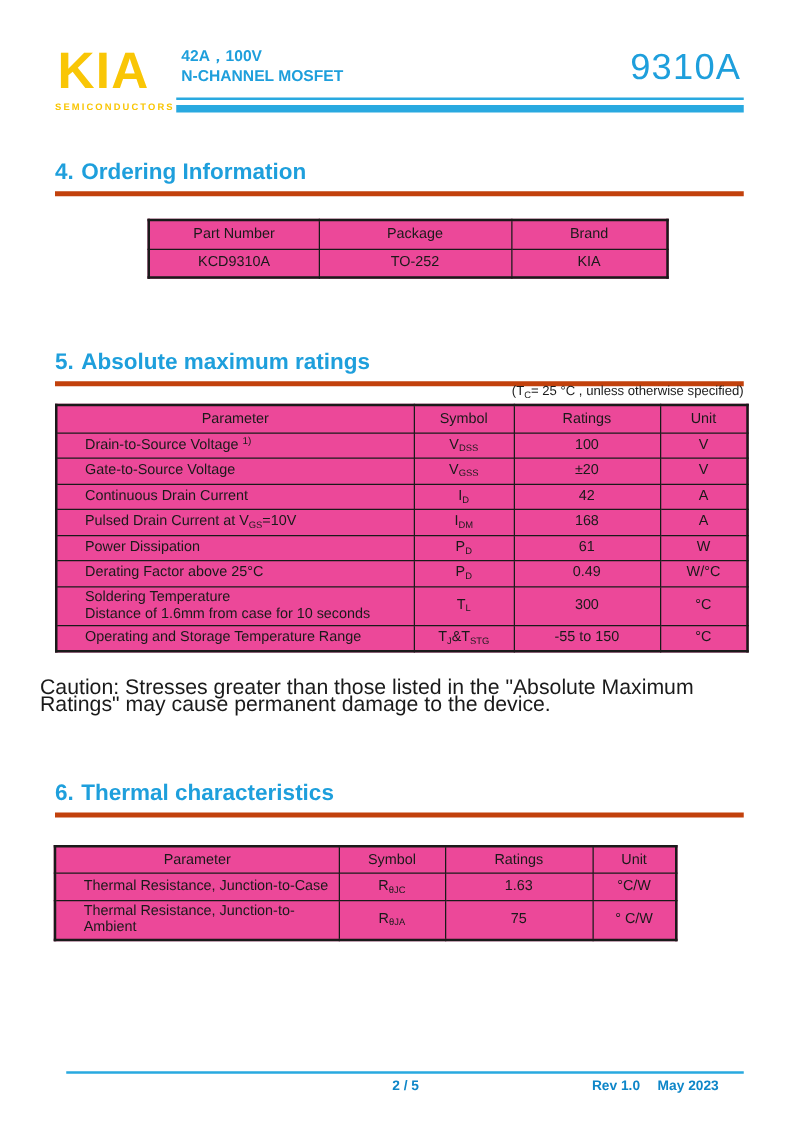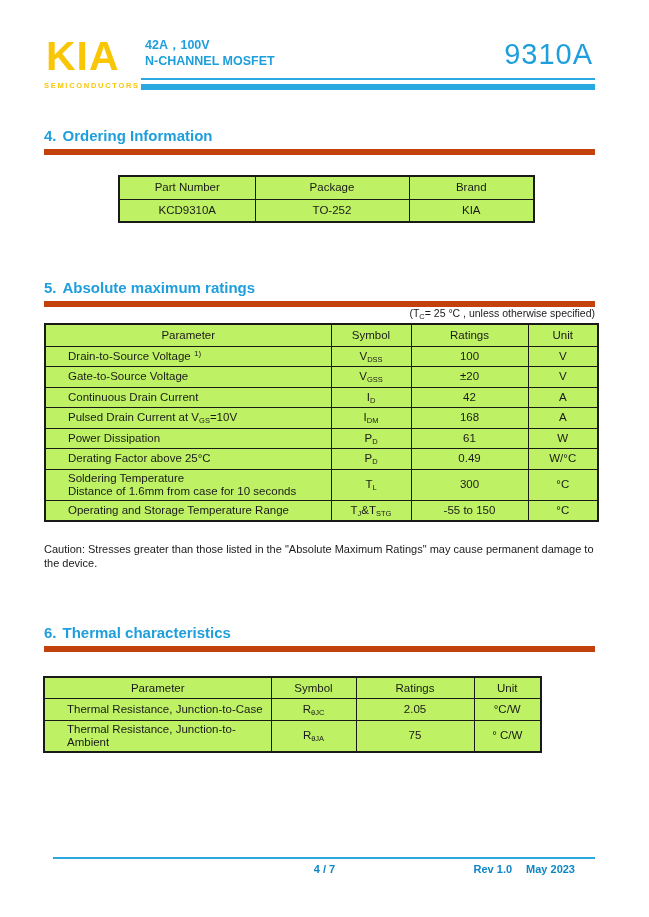--- a/index.html
+++ b/index.html
@@ -31,54 +31,54 @@
     position:absolute; right:56px; top:38px;
     font-size:29px; font-weight:400; letter-spacing:1px;
     color:#1E9FDC;
   }
   .rule-thin  { position:absolute; left:141px; width:454px; top:78px; height:2px; background:#29A9E0; }
   .rule-thick { position:absolute; left:141px; width:454px; top:84px; height:6px; background:#29A9E0; }
 
   
   .section-heading {
     position:absolute; left:44px; width:551px;
-    font-size:15px; font-weight:bold; color:#1E9FDC;
-    padding-bottom:5px; border-bottom:6px solid #c2410c;
+    font-size:18px; font-weight:bold; color:#1E9FDC;
+    padding-bottom:5px; border-bottom:4px solid #c2410c;
   }
   .section-heading .sec-title { margin-left:6px; }
   #sec4 { top:127px; }
   #sec5 { top:279px; }
   #sec6 { top:624px; }
 
   .condition-note {
     position:absolute; right:54px; top:307px;
     font-size:10.5px; color:#1a1a1a;
   }
 
   
-  table { border-collapse:collapse; table-layout:fixed; position:absolute; background:#bef264; }
+  table { border-collapse:collapse; table-layout:fixed; position:absolute; background:#ec4899; }
   th, td { border:1.5px solid #1a1a1a; font-size:11.5px; text-align:center; line-height:13px; padding:2px 0; }
   th { font-weight:400; }
   td.left { text-align:left; padding-left:22px; }
   sub { font-size:7.5px; line-height:0; vertical-align:-2px; }
   sup { font-size:8px;  line-height:0; vertical-align:4px; }
 
   #ordering-table { left:118px; top:175px; width:415px; border:2px solid #1a1a1a; }
   #ordering-table tr { height:23px; }
 
   #absmax-table { left:44px; top:323px; width:553px; border:2px solid #1a1a1a; }
   #absmax-table tr { height:20.5px; }
   #absmax-table tr.hdr { height:22px; }
 
   #thermal-table { left:43px; top:676px; width:497px; border:2px solid #1a1a1a; }
   #thermal-table tr { height:21.5px; }
 
   .caution {
-    position:absolute; left:44px; top:543px; width:556px;
-    font-size:11px; line-height:13.5px; color:#1a1a1a;
+    position:absolute; left:32px; top:543px; width:556px;
+    font-size:17px; line-height:13.5px; color:#1a1a1a;
   }
 
   
   .footer-rule { position:absolute; left:53px; width:542px; top:857px; height:2px; background:#29A9E0; }
   .footer-page {
     position:absolute; left:0; top:863px; width:649px; text-align:center;
     font-size:11px; font-weight:bold; color:#0E86C8;
   }
   .footer-rev {
     position:absolute; right:74px; top:863px;
@@ -216,29 +216,29 @@
       <th>Parameter</th>
       <th>Symbol</th>
       <th>Ratings</th>
       <th>Unit</th>
     </tr>
   </thead>
   <tbody id="thermal-body">
       <tr>
         <td class="left"><span>Thermal Resistance, Junction-to-Case</span></td>
         <td><span>R</span><sub>θJC</sub></td>
-        <td>2.05</td>
+        <td>1.63</td>
         <td>°C/W</td>
       </tr>
       <tr>
         <td class="left"><span>Thermal Resistance, Junction-to-Ambient</span></td>
         <td><span>R</span><sub>θJA</sub></td>
         <td>75</td>
         <td>° C/W</td>
       </tr>
     </tbody>
 </table>
 
 <div class="footer-rule"></div>
-<div class="footer-page">4 / 7</div>
+<div class="footer-page">2 / 5</div>
 <div class="footer-rev">
   <span>Rev 1.0</span><span class="date">May 2023</span>
 </div>
 
 </body></html>

